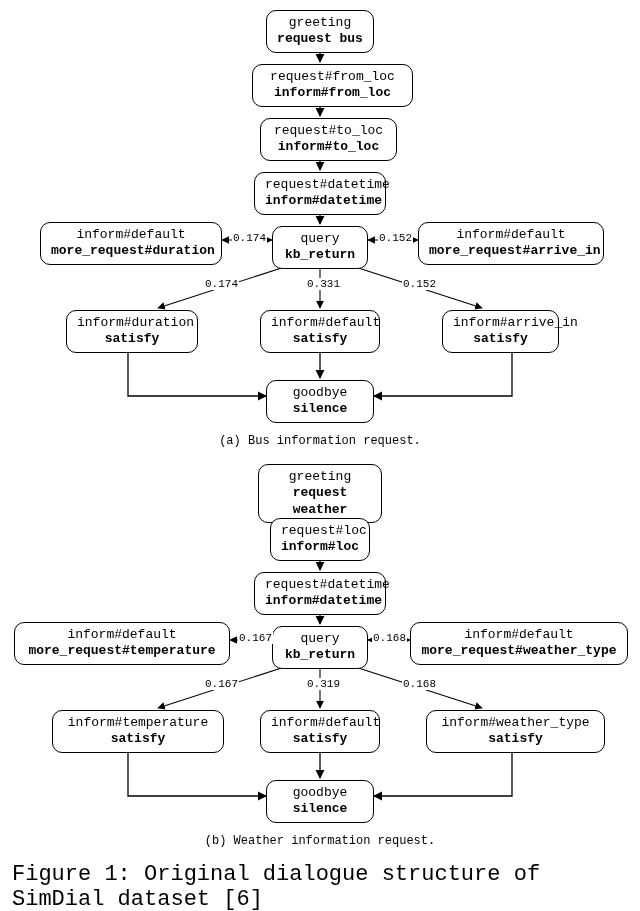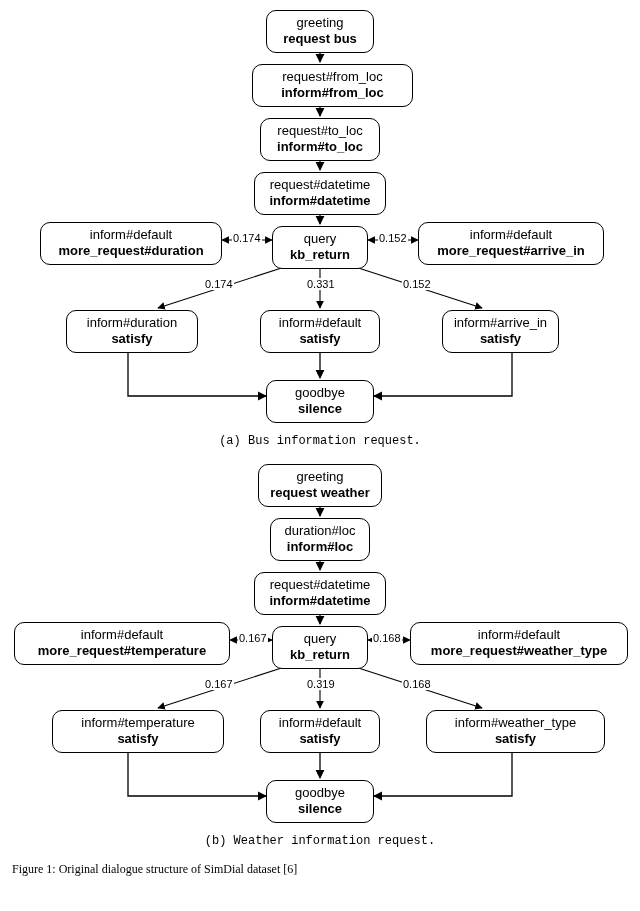--- a/index.html
+++ b/index.html
@@ -7,42 +7,43 @@
     margin: 0;
     padding: 8px;
     font-family: Arial, Helvetica, sans-serif;
     background: #fff;
     width: 640px;
   }
   .diagram {
     position: relative;
     width: 624px;
     margin-bottom: 4px;
+    font-family: Liberation Mono, monospace;
   }
   .node {
     position: absolute;
     border: 1.5px solid #000;
     border-radius: 10px;
     background: #fff;
     text-align: center;
     padding: 4px 10px;
     font-size: 13px;
     line-height: 1.25;
   }
   .node .l1 { display: block; }
   .node .l2 { display: block; font-weight: bold; }
   .caption {
     text-align: center;
     font-family: Liberation Mono, monospace;
     font-size: 12px;
     margin: 6px 0 14px;
   }
   .footer {
-    font-family: Liberation Serif, serif;
-    font-size: 12px;
+    font-family: Liberation Mono, monospace;
+    font-size: 22px;
     padding: 0 4px;
   }
   svg.edges {
     position: absolute;
     left: 0; top: 0;
     width: 100%; height: 100%;
     pointer-events: none;
   }
   .elabel {
     position: absolute;
@@ -82,21 +83,21 @@
   </svg>
 
   <div class="node" style="left:258px; top:2px; width:108px">
     <span class="l1">greeting</span>
     <span class="l2">request bus</span>
   </div>
   <div class="node" style="left:244px; top:56px; width:161px">
     <span class="l1">request#from_loc</span>
     <span class="l2">inform#from_loc</span>
   </div>
-  <div class="node" style="left:252px; top:110px; width:120px">
+  <div class="node" style="left:252px; top:110px; width:137px">
     <span class="l1">request#to_loc</span>
     <span class="l2">inform#to_loc</span>
   </div>
   <div class="node" style="left:246px; top:164px; width:132px">
     <span class="l1">request#datetime</span>
     <span class="l2">inform#datetime</span>
   </div>
   <div class="node" style="left:264px; top:218px; width:96px">
     <span class="l1">query</span>
     <span class="l2">kb_return</span>
@@ -151,21 +152,21 @@
     <path d="M120,286 L120,334 L258,334" fill="none" stroke="#000" stroke-width="1.3" marker-end="url(#ah)"></path>
     <line x1="312" y1="286" x2="312" y2="316" stroke="#000" stroke-width="1.3" marker-end="url(#ah)"></line>
     <path d="M504,286 L504,334 L366,334" fill="none" stroke="#000" stroke-width="1.3" marker-end="url(#ah)"></path>
   </svg>
 
   <div class="node" style="left:250px; top:2px; width:124px">
     <span class="l1">greeting</span>
     <span class="l2">request weather</span>
   </div>
   <div class="node" style="left:262px; top:56px; width:100px">
-    <span class="l1">duration#loc</span>
+    <span class="l1">request#loc</span>
     <span class="l2">inform#loc</span>
   </div>
   <div class="node" style="left:246px; top:110px; width:132px">
     <span class="l1">request#datetime</span>
     <span class="l2">inform#datetime</span>
   </div>
   <div class="node" style="left:264px; top:164px; width:96px">
     <span class="l1">query</span>
     <span class="l2">kb_return</span>
   </div>

